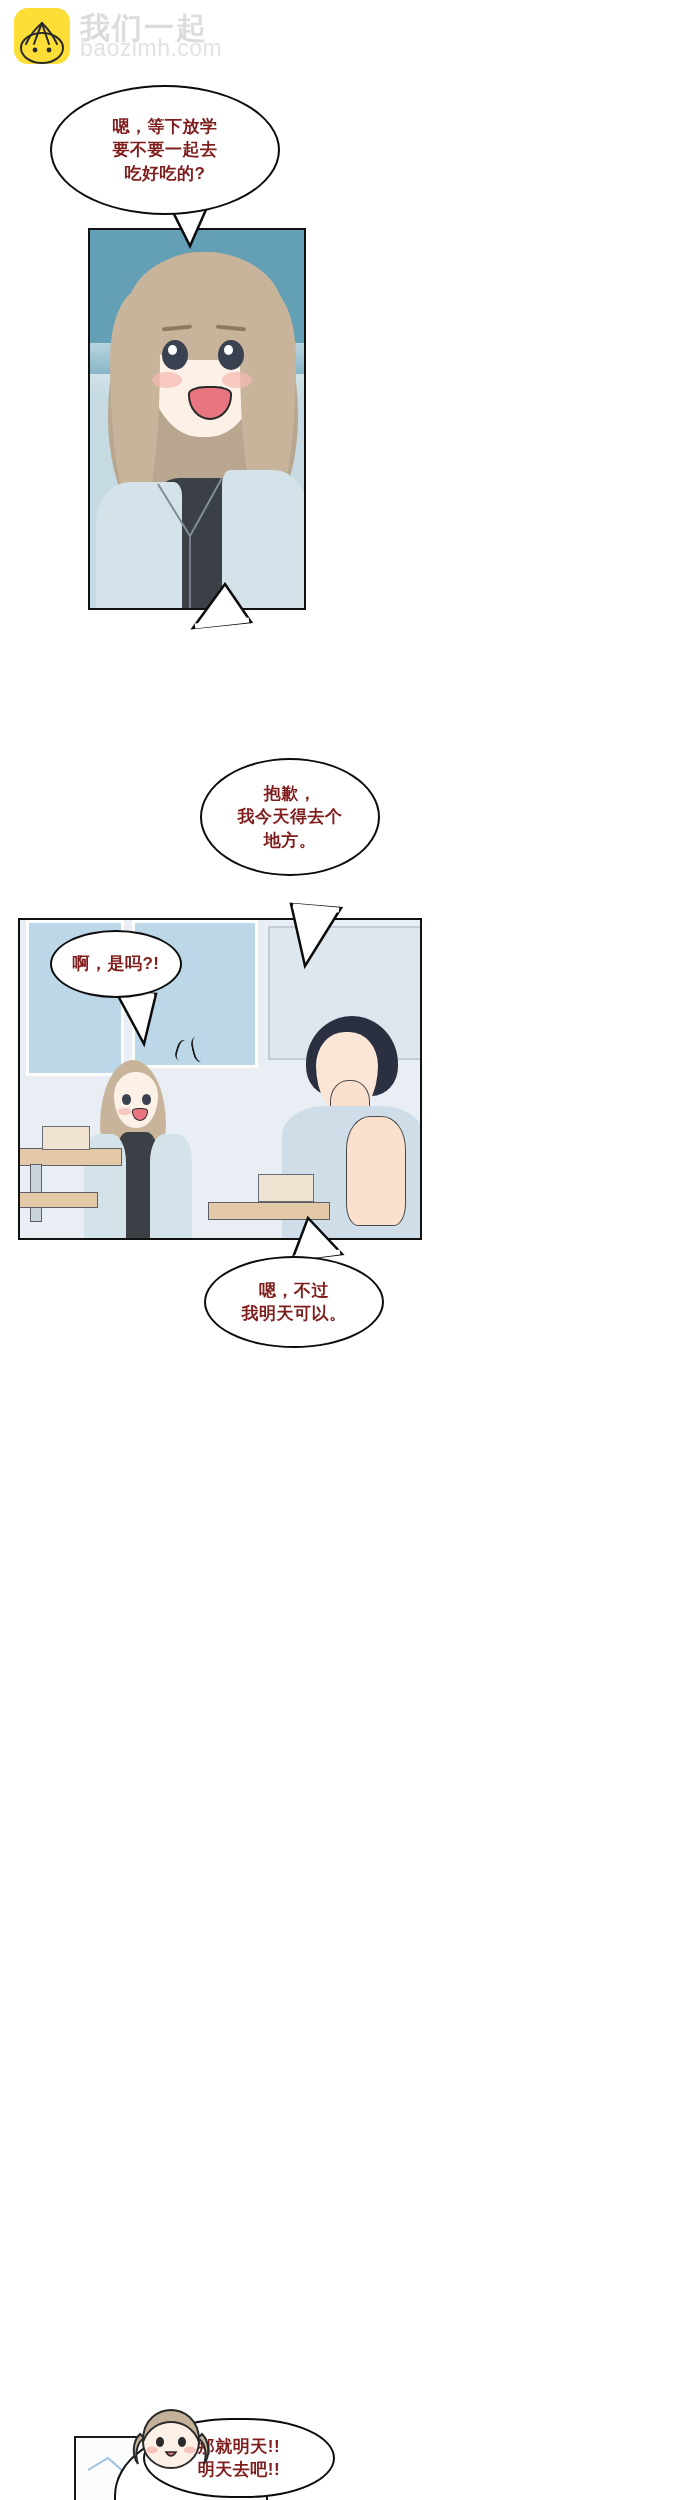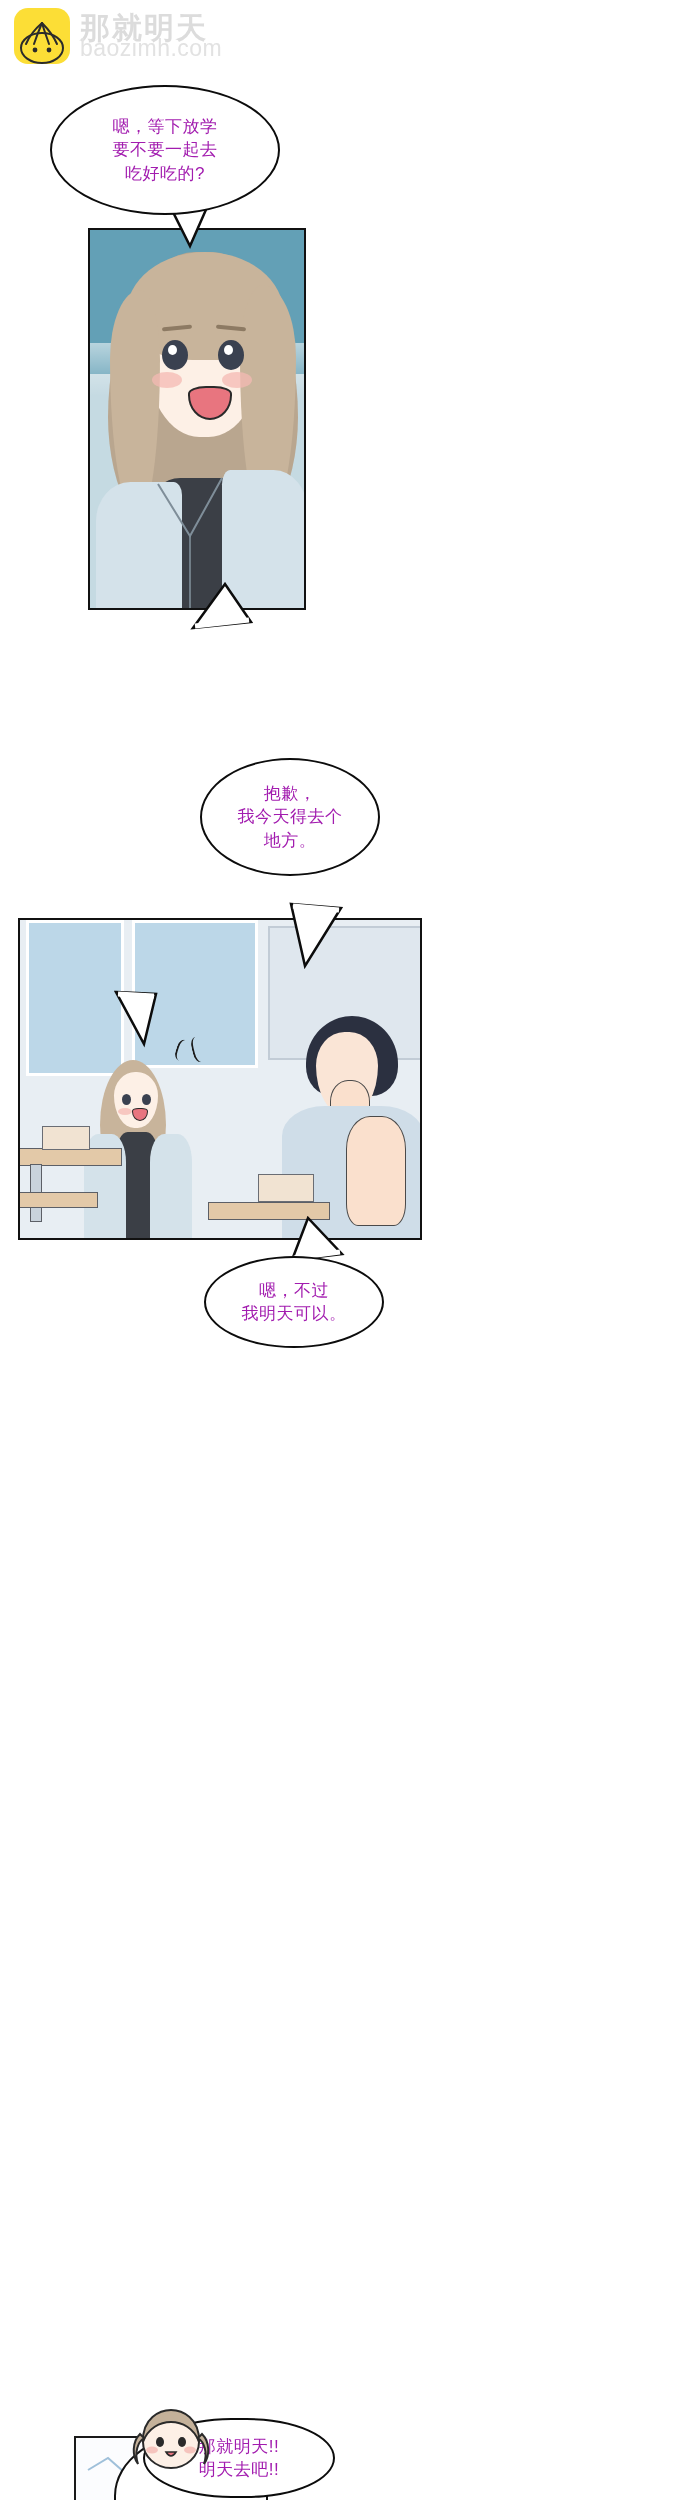--- a/index.html
+++ b/index.html
@@ -21,22 +21,22 @@
   .panel{position:absolute;overflow:hidden;border:2px solid #111;box-sizing:border-box;}
 
   
   .bubble{
     position:absolute;background:#fff;border:2.5px solid #0c0c0c;
     border-radius:50%/50%;
     display:flex;align-items:center;justify-content:center;
     text-align:center;box-sizing:border-box;z-index:30;
   }
   .bubble .txt{
-    font-size:17px;line-height:1.38;color:#a21caf;letter-spacing:.5px;
-    white-space:pre-line;font-weight:400;
+    font-size:17px;line-height:1.38;color:#7f1d1d;letter-spacing:.5px;
+    white-space:pre-line;font-weight:700;
   }
   .tail{position:absolute;z-index:29;}
   .p1-wall{position:absolute;left:0;top:0;right:0;height:38%;background:#63a0b6;}
   .p1-wall2{position:absolute;left:0;top:38%;right:0;bottom:0;background:#c5dae2;}
   .p1-light{position:absolute;left:0;top:30%;width:100%;height:14%;background:linear-gradient(180deg,rgba(255,255,255,.55),rgba(255,255,255,0));}
 
   
   .hair-back{position:absolute;background:#b9a68f;border-radius:46% 46% 40% 40%/55% 55% 45% 45%;}
   .hair-front{position:absolute;background:#c8b49b;border-radius:50% 50% 42% 42%/58% 58% 42% 42%;}
   .face{position:absolute;background:#fdf0e6;border-radius:48% 48% 46% 46%/42% 42% 58% 58%;}
@@ -78,21 +78,21 @@
         <ellipse cx="28" cy="40" rx="21" ry="15" fill="none" stroke="#2b2b2b" stroke-width="2"></ellipse>
         <path d="M28 15 C21 21 15 29 12 36" fill="none" stroke="#2b2b2b" stroke-width="2" stroke-linecap="round"></path>
         <path d="M28 15 C25 22 22 30 20 36" fill="none" stroke="#2b2b2b" stroke-width="2" stroke-linecap="round"></path>
         <path d="M28 15 C30 22 33 30 35 36" fill="none" stroke="#2b2b2b" stroke-width="2" stroke-linecap="round"></path>
         <path d="M28 15 C34 21 40 29 43 36" fill="none" stroke="#2b2b2b" stroke-width="2" stroke-linecap="round"></path>
         <circle cx="21" cy="42" r="2.4" fill="#2b2b2b"></circle>
         <circle cx="35" cy="42" r="2.4" fill="#2b2b2b"></circle>
       </svg>
     </div>
     <div class="wm-text">
-      <span class="wm-cn">那就明天</span>
+      <span class="wm-cn">我们一起</span>
       <span class="wm-url">baozimh.com</span>
     </div>
   </div>
 
   <svg class="tail" style="left:150px;top:190px;width:80px;height:60px;">
     <path d="M14 4 L62 6 L40 56 Z" fill="#fff" stroke="#0c0c0c" stroke-width="2.5"></path>
     <path d="M16 6 L60 8" stroke="#fff" stroke-width="5"></path>
   </svg>
   <div class="bubble" style="left:50px;top:85px;width:230px;height:130px;">
     <span class="txt">嗯，等下放学
@@ -180,20 +180,23 @@
     <div class="desk" style="left:-4px;top:272px;width:80px;height:14px;"></div>
     <div class="book" style="left:22px;top:206px;width:46px;height:22px;"></div>
     <div class="book" style="left:238px;top:254px;width:54px;height:26px;"></div>
     <div class="desk" style="left:188px;top:282px;width:120px;height:16px;"></div>
   </div>
 
   <svg class="tail" style="left:110px;top:988px;width:56px;height:60px;">
     <path d="M6 4 L46 6 L34 56 Z" fill="#fff" stroke="#0c0c0c" stroke-width="2.5"></path>
     <path d="M8 6 L44 8" stroke="#fff" stroke-width="5"></path>
   </svg>
+  <div class="bubble" style="left:50px;top:930px;width:132px;height:68px;">
+    <span class="txt">啊，是吗?!</span>
+  </div>
 
   <svg class="tail" style="left:282px;top:1216px;width:70px;height:48px;">
     <path d="M10 44 L60 38 L26 2 Z" fill="#fff" stroke="#0c0c0c" stroke-width="2.5"></path>
     <path d="M12 42 L58 36" stroke="#fff" stroke-width="5"></path>
   </svg>
   <div class="bubble" style="left:204px;top:1256px;width:180px;height:92px;">
     <span class="txt">嗯，不过
 我明天可以。</span>
   </div>
 

